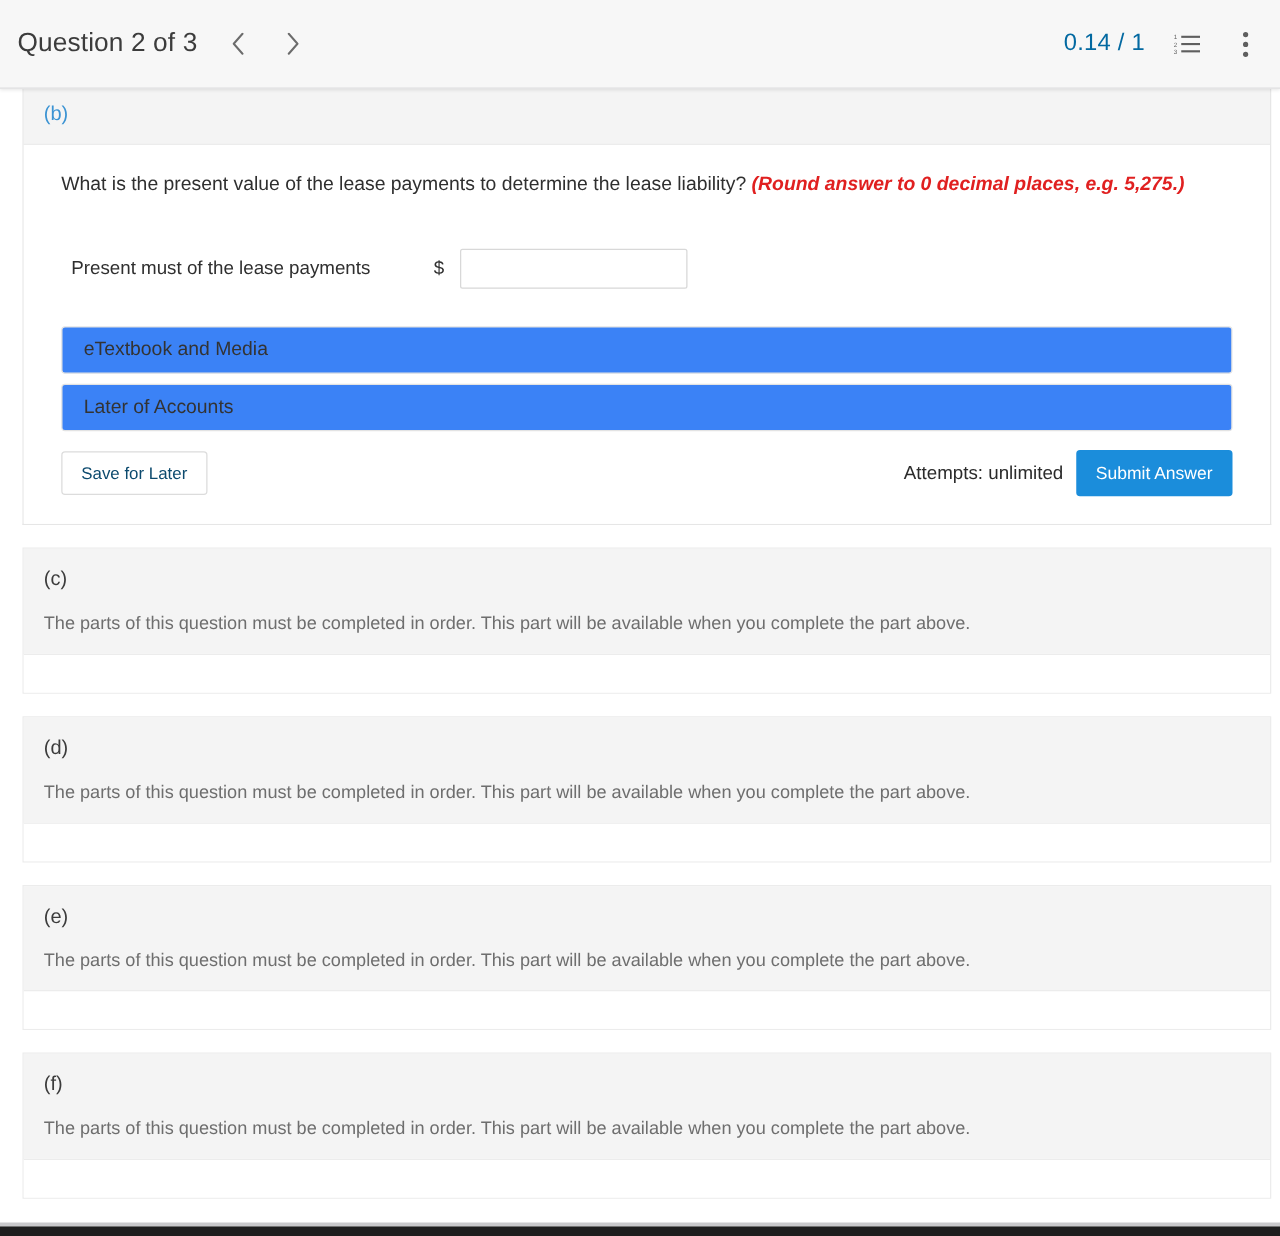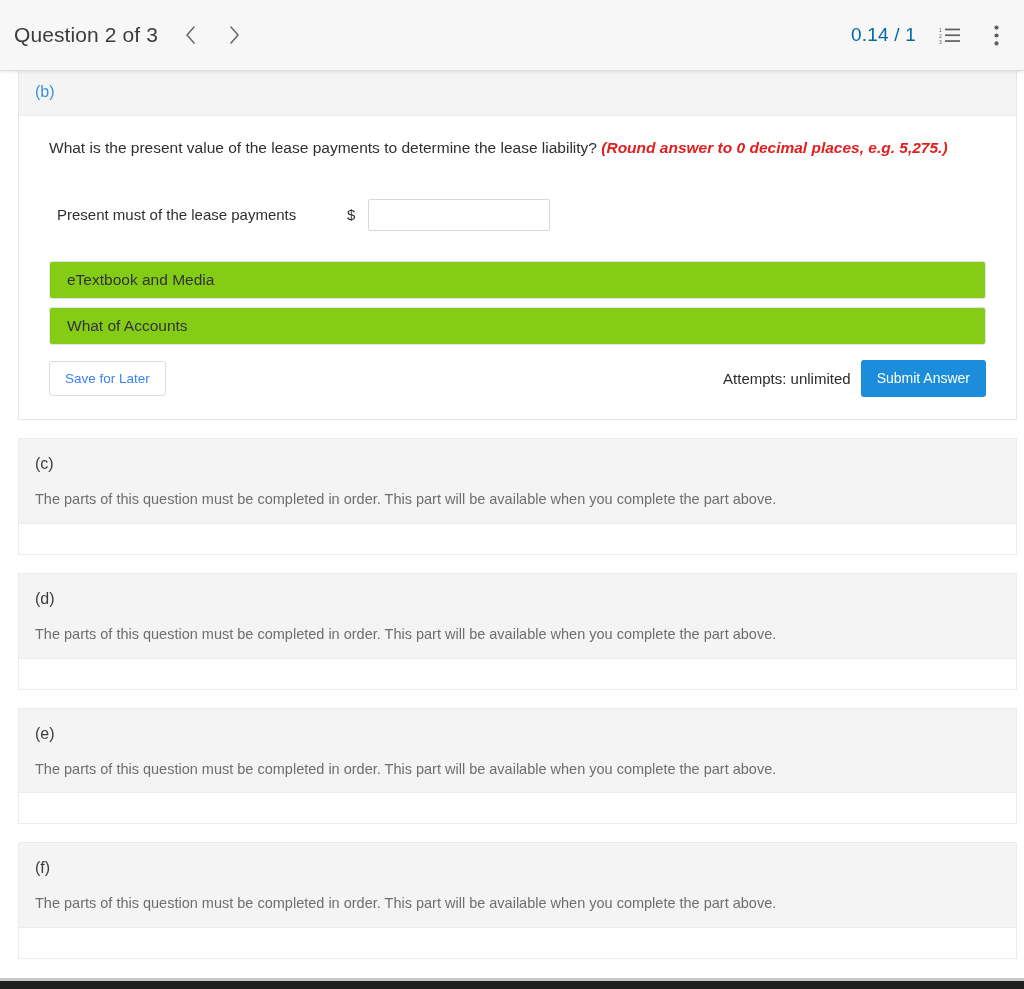--- a/index.html
+++ b/index.html
@@ -131,21 +131,21 @@
     padding: 0 8px;
     color: #333;
     outline: none;
   }
 
   .resource-bar {
     margin: 30px 0 0 0;
     padding: 0 0 0 0;
   }
   .resource {
-    background: #84cc16;
+    background: #3b82f6;
     border: 1px solid #e3e3e3;
     border-radius: 3px;
     height: 38px;
     display: flex;
     align-items: center;
     padding: 0 17px;
     font-size: 15.5px;
     color: #333;
     cursor: pointer;
     margin-bottom: 8px;
@@ -157,21 +157,21 @@
     margin-top: 15px;
     padding-bottom: 22px;
   }
   .btn-save {
     background: #ffffff;
     border: 1px solid #dcdcdc;
     border-radius: 3px;
     height: 35px;
     padding: 0 15px;
     font-size: 13.5px;
-    color: #3b82f6;
+    color: #0c4a6e;
     font-family: "Liberation Sans", sans-serif;
     cursor: pointer;
   }
   .actions-right {
     margin-left: auto;
     display: flex;
     align-items: center;
     gap: 10px;
   }
   .attempts {
@@ -299,21 +299,21 @@
         <div class="answer-label">Present must of the lease payments</div>
         <div class="dollar">$</div>
         <input class="answer-input" type="text" placeholder="" style="">
       </div>
 
       <div class="resource-bar">
         <div class="resource">
           <span>eTextbook and Media</span>
         </div>
         <div class="resource">
-          <span>What of Accounts</span>
+          <span>Later of Accounts</span>
         </div>
       </div>
 
       <div class="actions">
         <button class="btn-save">Save for Later</button>
         <div class="actions-right">
           <span class="attempts">Attempts: unlimited</span>
           <button class="btn-submit">Submit Answer</button>
         </div>
       </div>

